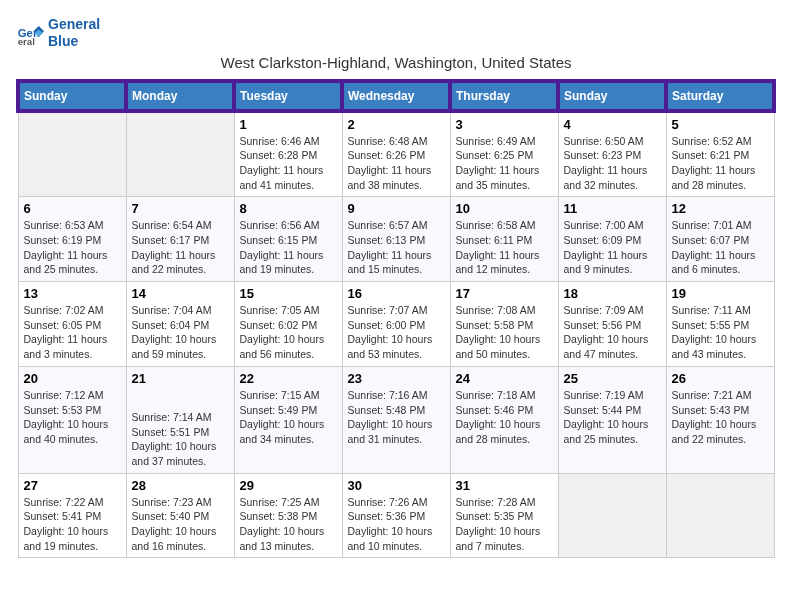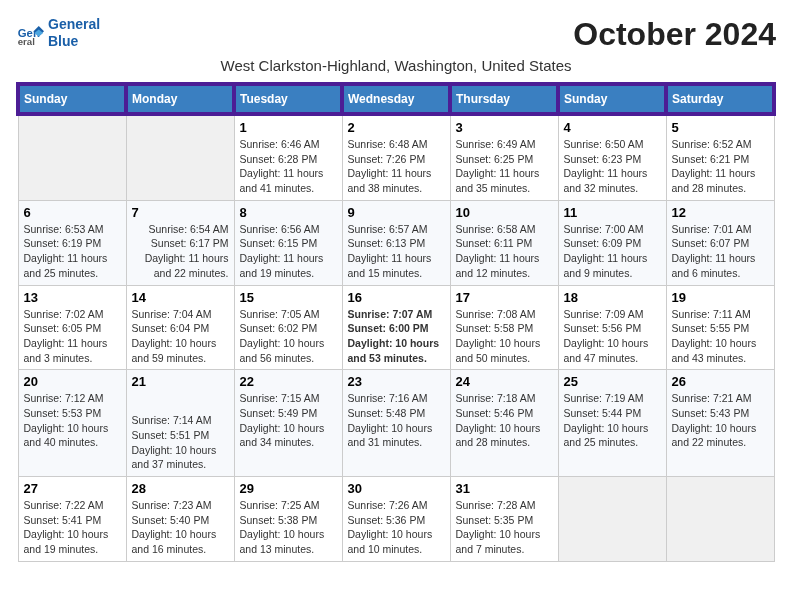--- a/index.html
+++ b/index.html
@@ -97,21 +97,20 @@
       <text x="2" y="20" font-size="13" font-weight="bold" fill="#1a5fa8">Gen</text>
       <text x="2" y="30" font-size="11" font-weight="bold" fill="#555">eral</text>
       <polygon points="26,8 32,14 26,20 20,14" fill="#1a5fa8"></polygon>
       <polygon points="26,12 31,16 26,20 21,16" fill="#4da6e0"></polygon>
     </svg>
     <div class="logo-text">
       <span class="logo-blue">General</span>
       <span class="logo-dark">Blue</span>
     </div>
   </div>
-  <div class="calendar-title">October 2024</div>
 </div>
 
 <div class="calendar-subtitle">West Clarkston-Highland, Washington, United States</div>
 
 <table>
   <thead>
     <tr>
     <th>Sunday</th>
         <th>Monday</th>
         <th>Tuesday</th>
@@ -127,21 +126,21 @@
         <td class="empty-cell"></td>
         <td>
           <span class="day-number">1</span>
           <div class="day-info" style="white-space: pre-line;">Sunrise: 6:46 AM
 Sunset: 6:28 PM
 Daylight: 11 hours and 41 minutes.</div>
         </td>
         <td>
           <span class="day-number">2</span>
           <div class="day-info" style="white-space: pre-line;">Sunrise: 6:48 AM
-Sunset: 7:26 PM
+Sunset: 6:26 PM
 Daylight: 11 hours and 38 minutes.</div>
         </td>
         <td>
           <span class="day-number">3</span>
           <div class="day-info" style="white-space: pre-line;">Sunrise: 6:49 AM
 Sunset: 6:25 PM
 Daylight: 11 hours and 35 minutes.</div>
         </td>
         <td>
           <span class="day-number">4</span>
@@ -158,21 +157,21 @@
       </tr>
       <tr>
         <td>
           <span class="day-number">6</span>
           <div class="day-info" style="white-space: pre-line;">Sunrise: 6:53 AM
 Sunset: 6:19 PM
 Daylight: 11 hours and 25 minutes.</div>
         </td>
         <td>
           <span class="day-number">7</span>
-          <div class="day-info" style="white-space: pre-line; text-align: right;">Sunrise: 6:54 AM
+          <div class="day-info" style="white-space: pre-line;">Sunrise: 6:54 AM
 Sunset: 6:17 PM
 Daylight: 11 hours and 22 minutes.</div>
         </td>
         <td>
           <span class="day-number">8</span>
           <div class="day-info" style="white-space: pre-line;">Sunrise: 6:56 AM
 Sunset: 6:15 PM
 Daylight: 11 hours and 19 minutes.</div>
         </td>
         <td>
@@ -214,21 +213,21 @@
 Daylight: 10 hours and 59 minutes.</div>
         </td>
         <td>
           <span class="day-number">15</span>
           <div class="day-info" style="white-space: pre-line;">Sunrise: 7:05 AM
 Sunset: 6:02 PM
 Daylight: 10 hours and 56 minutes.</div>
         </td>
         <td>
           <span class="day-number">16</span>
-          <div class="day-info" style="white-space: pre-line; font-weight: bold;">Sunrise: 7:07 AM
+          <div class="day-info" style="white-space: pre-line;">Sunrise: 7:07 AM
 Sunset: 6:00 PM
 Daylight: 10 hours and 53 minutes.</div>
         </td>
         <td>
           <span class="day-number">17</span>
           <div class="day-info" style="white-space: pre-line;">Sunrise: 7:08 AM
 Sunset: 5:58 PM
 Daylight: 10 hours and 50 minutes.</div>
         </td>
         <td>

